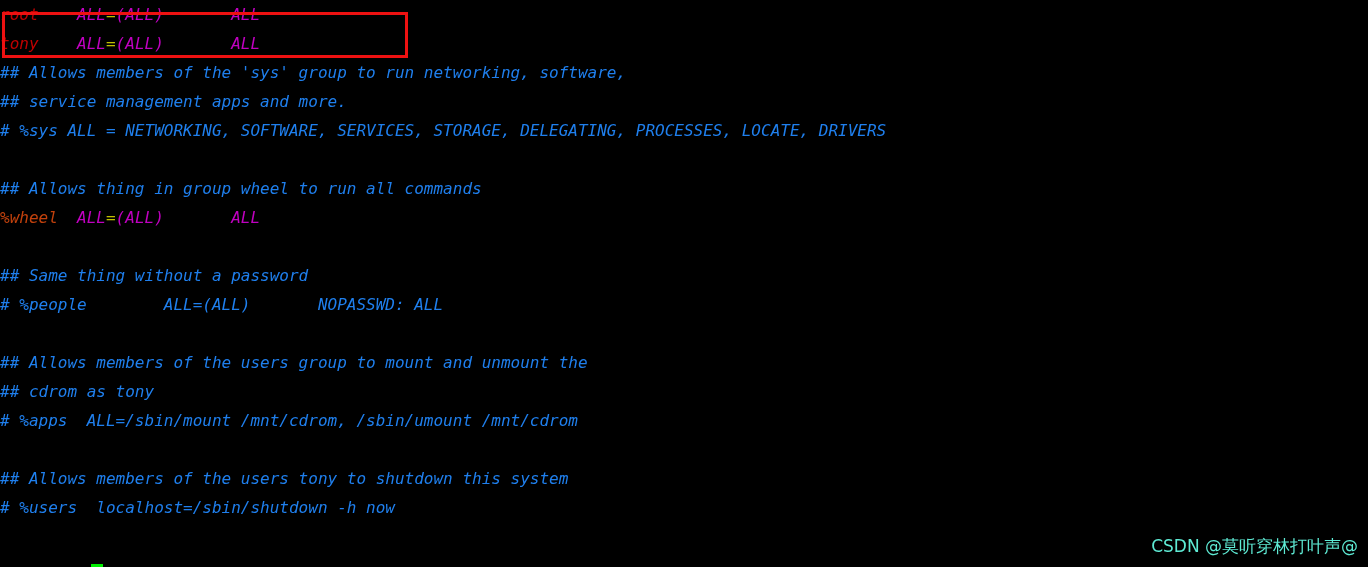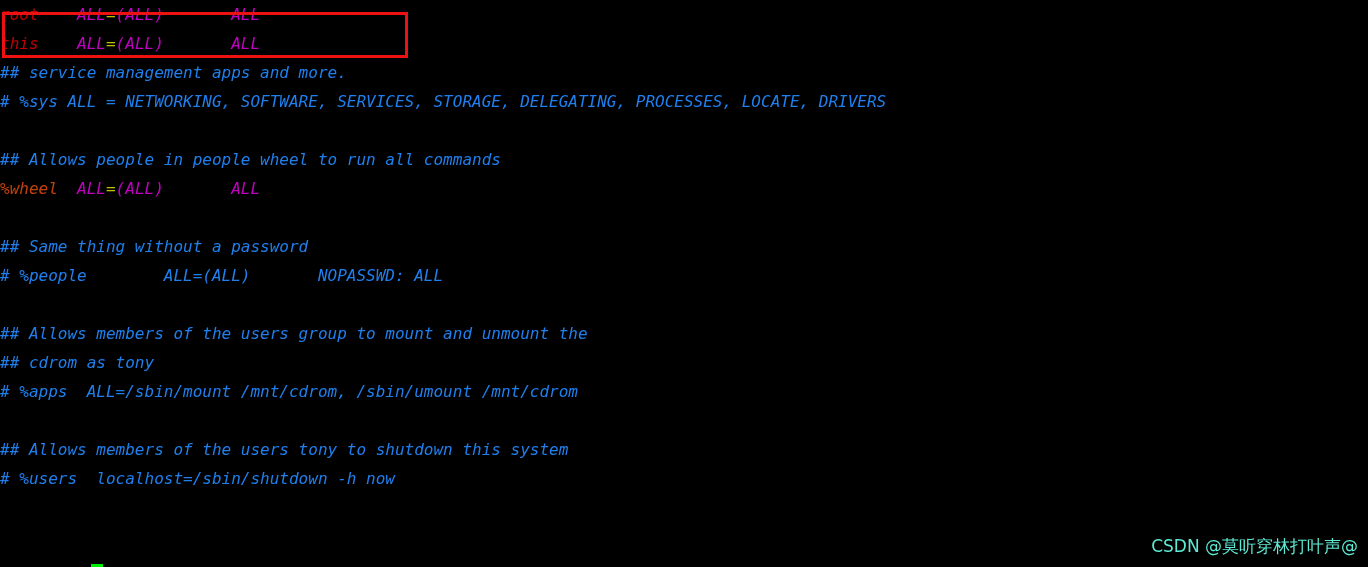--- a/index.html
+++ b/index.html
@@ -91,25 +91,26 @@
     white-space: pre;
   }
 </style>
 </head>
 <body>
 
 <div id="terminal">
 
   <div class="code-area">
       <div class="line"><span class="c-user">root</span><span class="c-plain">    </span><span class="c-group">ALL</span><span class="c-eq">=</span><span class="c-group">(ALL)</span><span class="c-plain">       </span><span class="c-group">ALL</span></div>
-      <div class="line"><span class="c-user">this</span><span class="c-plain">    </span><span class="c-group">ALL</span><span class="c-eq">=</span><span class="c-group">(ALL)</span><span class="c-plain">       </span><span class="c-group">ALL</span></div>
+      <div class="line"><span class="c-user">tony</span><span class="c-plain">    </span><span class="c-group">ALL</span><span class="c-eq">=</span><span class="c-group">(ALL)</span><span class="c-plain">       </span><span class="c-group">ALL</span></div>
+      <div class="line"><span class="c-comment">## Allows members of the 'sys' group to run networking, software,</span></div>
       <div class="line"><span class="c-comment">## service management apps and more.</span></div>
       <div class="line"><span class="c-comment"># %sys ALL = NETWORKING, SOFTWARE, SERVICES, STORAGE, DELEGATING, PROCESSES, LOCATE, DRIVERS</span></div>
       <div class="line">&nbsp;</div>
-      <div class="line"><span class="c-comment">## Allows people in people wheel to run all commands</span></div>
+      <div class="line"><span class="c-comment">## Allows thing in group wheel to run all commands</span></div>
       <div class="line"><span class="c-spec">%wheel</span><span class="c-plain">  </span><span class="c-group">ALL</span><span class="c-eq">=</span><span class="c-group">(ALL)</span><span class="c-plain">       </span><span class="c-group">ALL</span></div>
       <div class="line">&nbsp;</div>
       <div class="line"><span class="c-comment">## Same thing without a password</span></div>
       <div class="line"><span class="c-comment"># %people        ALL=(ALL)       NOPASSWD: ALL</span></div>
       <div class="line">&nbsp;</div>
       <div class="line"><span class="c-comment">## Allows members of the users group to mount and unmount the</span></div>
       <div class="line"><span class="c-comment">## cdrom as tony</span></div>
       <div class="line"><span class="c-comment"># %apps  ALL=/sbin/mount /mnt/cdrom, /sbin/umount /mnt/cdrom</span></div>
       <div class="line">&nbsp;</div>
       <div class="line"><span class="c-comment">## Allows members of the users tony to shutdown this system</span></div>

